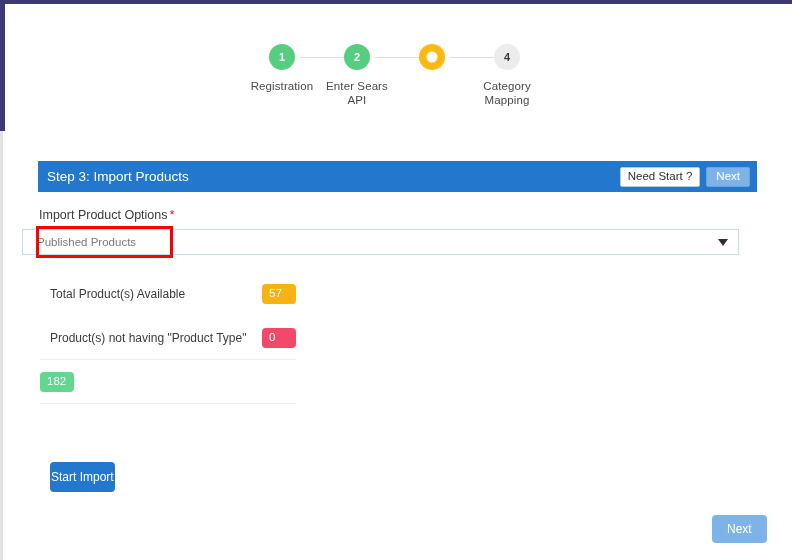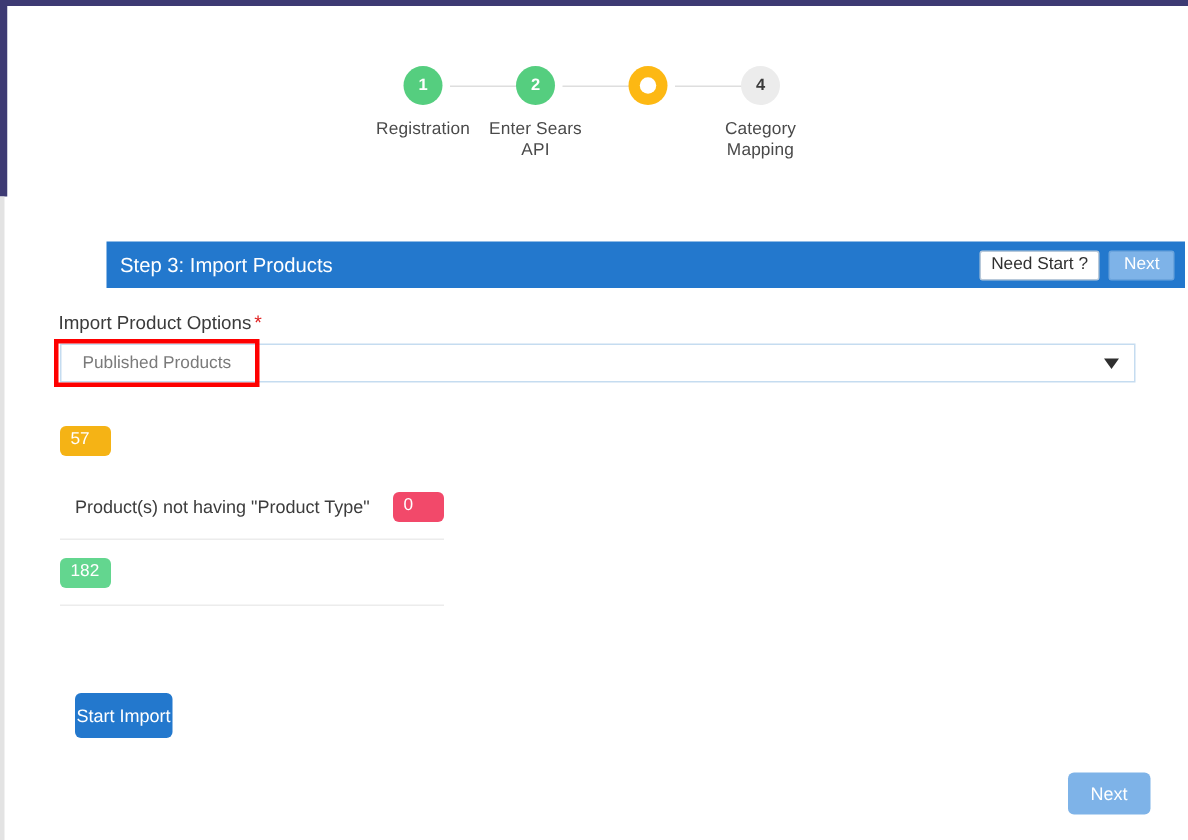--- a/index.html
+++ b/index.html
@@ -116,21 +116,20 @@
     position: absolute;
     top: 161px;
     left: 38px;
     width: 719px;
     height: 31px;
     background: #2378cd;
     display: flex;
     align-items: center;
     box-sizing: border-box;
     padding: 0 7px 0 9px;
-    margin-left: 33px;
   }
   #panel-title {
     color: #ffffff;
     font-size: 13.5px;
     flex: 1;
   }
   #need-help-button {
     background: #ffffff;
     color: #303030;
     font-size: 11.5px;
@@ -161,21 +160,21 @@
     color: #3b3b3b;
   }
   #required-asterisk {
     color: #e02020;
     font-size: 13px;
     margin-left: 2px;
   }
   #import-options-select {
     position: absolute;
     top: 229px;
-    left: 40px;
+    left: 22px;
     width: 717px;
     height: 26px;
     box-sizing: border-box;
     border: 1px solid #c5dcf0;
     background: #ffffff;
     display: flex;
     align-items: center;
     padding: 0 8px 0 14px;
     cursor: pointer;
   }
@@ -308,20 +307,21 @@
 </div>
 
 <div id="import-options-select">
   <span id="select-value">Published Products</span>
   <span id="select-caret"></span>
 </div>
 <div id="select-highlight-box"></div>
 
 <div id="stats-list">
   <div class="stat-row no-rule">
+    <span class="stat-label">Total Product(s) Available</span>
     <span class="stat-badge badge-amber">57</span>
   </div>
   <div class="stat-row">
     <span class="stat-label">Product(s) not having "Product Type"</span>
     <span class="stat-badge badge-pink">0</span>
   </div>
   <div class="stat-row">
     <span class="stat-badge badge-green">182</span>
   </div>
 </div>

